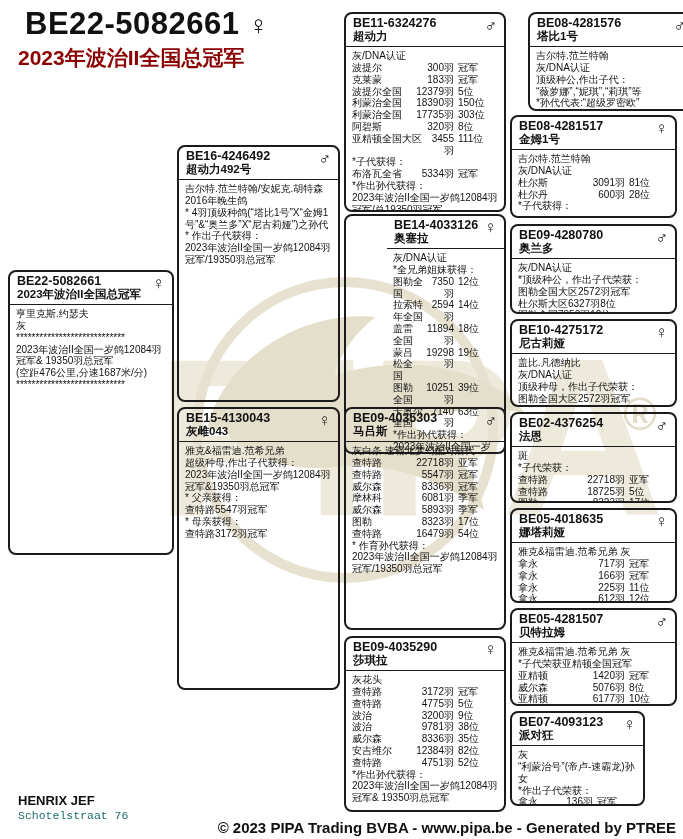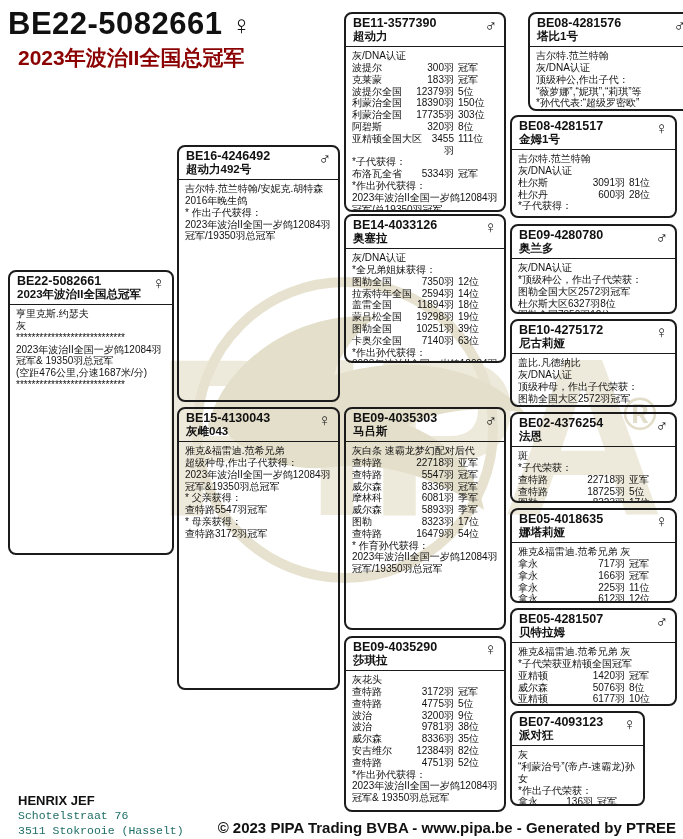--- a/index.html
+++ b/index.html
@@ -2,21 +2,21 @@
 <html><head>
 <meta charset="utf-8">
 <style>
   html,body{margin:0;padding:0;}
   body{
     width:683px;height:839px;position:relative;background:#ffffff;
     font-family:"Liberation Sans","DejaVu Sans",sans-serif;color:#111;
     overflow:hidden;
   }
   
-  .page-title{position:absolute;left:8px;top:6px;font-size:31px;font-weight:bold;letter-spacing:.5px;}
+  .page-title{position:absolute;left:25px;top:6px;font-size:31px;font-weight:bold;letter-spacing:.5px;}
   .page-title .sex{font-size:26px;font-weight:bold;}
   .page-subtitle{position:absolute;left:18px;top:44px;font-size:21px;font-weight:bold;}
   
   .watermark{position:absolute;left:130px;top:255px;width:560px;height:380px;z-index:0;pointer-events:none;}
   
   #pedigree{position:absolute;left:0;top:0;width:683px;height:839px;z-index:1;}
   .box{
     position:absolute;border:2px solid #1b1b1b;border-radius:8px;
     background:transparent;box-sizing:border-box;overflow:hidden;
   }
@@ -69,20 +69,21 @@
     </div>
     <div class="box" style="left: 177px; top: 145px; width: 163px; height: 257px;">
       <div class="box-header">
         <div class="box-ring">BE16-4246492</div>
         <div class="box-name">超动力492号</div>
         <div class="box-sex">♂</div>
       </div>
       <div class="box-body">
         <div class="note">吉尔特.范兰特翰/安妮克.胡特森</div>
         <div class="note">2016年晚生鸽</div>
+        <div class="note">* 4羽顶级种鸽(“塔比1号”X“金姆1号”&amp;“奥兰多”X“尼古莉娅”)之孙代</div>
         <div class="note">* 作出子代获得：</div>
         <div class="note">2023年波治II全国一岁鸽12084羽冠军/19350羽总冠军</div>
       </div>
     </div>
     <div class="box" style="left: 177px; top: 407px; width: 163px; height: 283px;">
       <div class="box-header">
         <div class="box-ring">BE15-4130043</div>
         <div class="box-name">灰雌043</div>
         <div class="box-sex">♀</div>
       </div>
@@ -91,21 +92,21 @@
         <div class="note">超级种母,作出子代获得：</div>
         <div class="note">2023年波治II全国一岁鸽12084羽冠军&amp;19350羽总冠军</div>
         <div class="note">* 父亲获得：</div>
         <div class="note">查特路5547羽冠军</div>
         <div class="note">* 母亲获得：</div>
         <div class="note">查特路3172羽冠军</div>
       </div>
     </div>
     <div class="box" style="left: 344px; top: 12px; width: 162px; height: 200px;">
       <div class="box-header">
-        <div class="box-ring">BE11-3577390</div>
+        <div class="box-ring">BE11-6324276</div>
         <div class="box-name">超动力</div>
         <div class="box-sex">♂</div>
       </div>
       <div class="box-body">
         <div class="note">灰/DNA认证</div>
         <div class="result-row">
           <span class="race">波提尔</span>
           <span class="count">300羽</span>
           <span class="pos">冠军</span>
         </div>
@@ -142,21 +143,21 @@
         <div class="note">*子代获得：</div>
         <div class="result-row">
           <span class="race">布洛瓦全省</span>
           <span class="count">5334羽</span>
           <span class="pos">冠军</span>
         </div>
         <div class="note">*作出孙代获得：</div>
         <div class="note">2023年波治II全国一岁鸽12084羽冠军/总19350羽冠军</div>
       </div>
     </div>
-    <div class="box" style="left: 344px; top: 214px; width: 162px; height: 149px;">
+    <div class="box" style="left: 344px; top: 214px; width: 162px; height: 240px; padding-left: 41px;">
       <div class="box-header">
         <div class="box-ring">BE14-4033126</div>
         <div class="box-name">奥塞拉</div>
         <div class="box-sex">♀</div>
       </div>
       <div class="box-body">
         <div class="note">灰/DNA认证</div>
         <div class="note">*全兄弟姐妹获得：</div>
         <div class="result-row">
           <span class="race">图勒全国</span>
@@ -452,15 +453,14 @@
           <span class="count">537羽</span>
           <span class="pos">5位</span>
         </div>
       </div>
     </div>
   </div>
 
 <div class="footer-owner">HENRIX JEF</div>
 <div class="footer-address" style="color: rgb(30, 110, 102);">
   <div>Schotelstraat  76</div>
-  <div>3511 Stokrooie (Hasselt)</div>
 </div>
 <div class="footer-copyright">© 2023 PIPA Trading BVBA - www.pipa.be - Generated by PTREE</div>
 
 </body></html>

